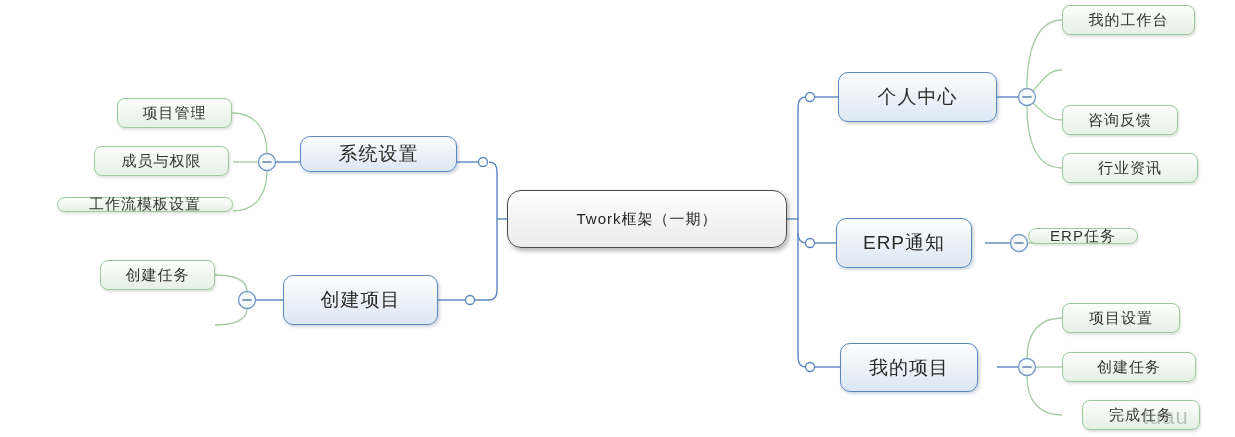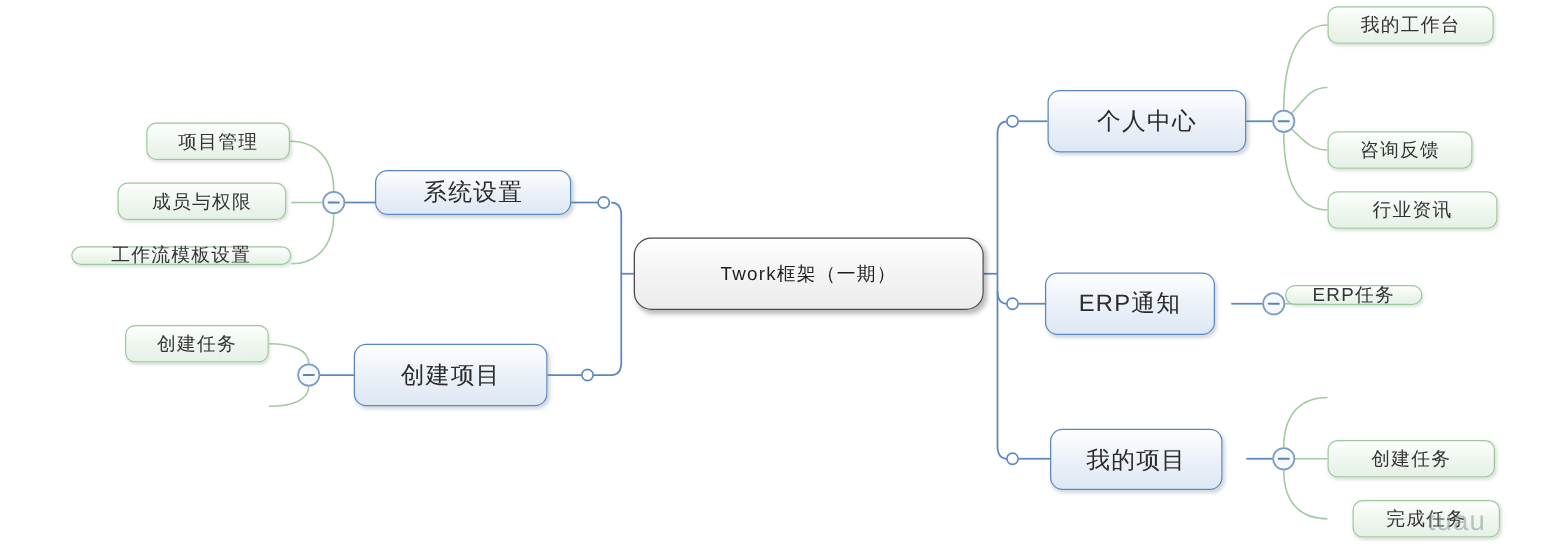--- a/index.html
+++ b/index.html
@@ -112,18 +112,19 @@
   <div class="node blue" style="left:838px;top:72px;width:159px;height:50px">个人中心</div>
   <div class="node blue" style="left:836px;top:218px;width:136px;height:50px">ERP通知</div>
   <div class="node blue" style="left:840px;top:343px;width:138px;height:49px">我的项目</div>
 
   <div class="node green" style="left:1062px;top:5px;width:133px;height:30px">我的工作台</div>
   <div class="node green" style="left:1062px;top:105px;width:116px;height:30px">咨询反馈</div>
   <div class="node green" style="left:1062px;top:153px;width:136px;height:30px">行业资讯</div>
 
   <div class="node green" style="left:1028px;top:228px;width:110px;height:16px">ERP任务</div>
 
+  <div class="node green" style="left:1062px;top:303px;width:118px;height:30px">项目设置</div>
   <div class="node green" style="left:1062px;top:352px;width:134px;height:30px">创建任务</div>
   <div class="node green" style="left:1082px;top:400px;width:118px;height:30px">完成任务</div>
 
   <div class="watermark" style="left:1142px;top:404px">tuau</div>
 
 </div>
 
 </body></html>

